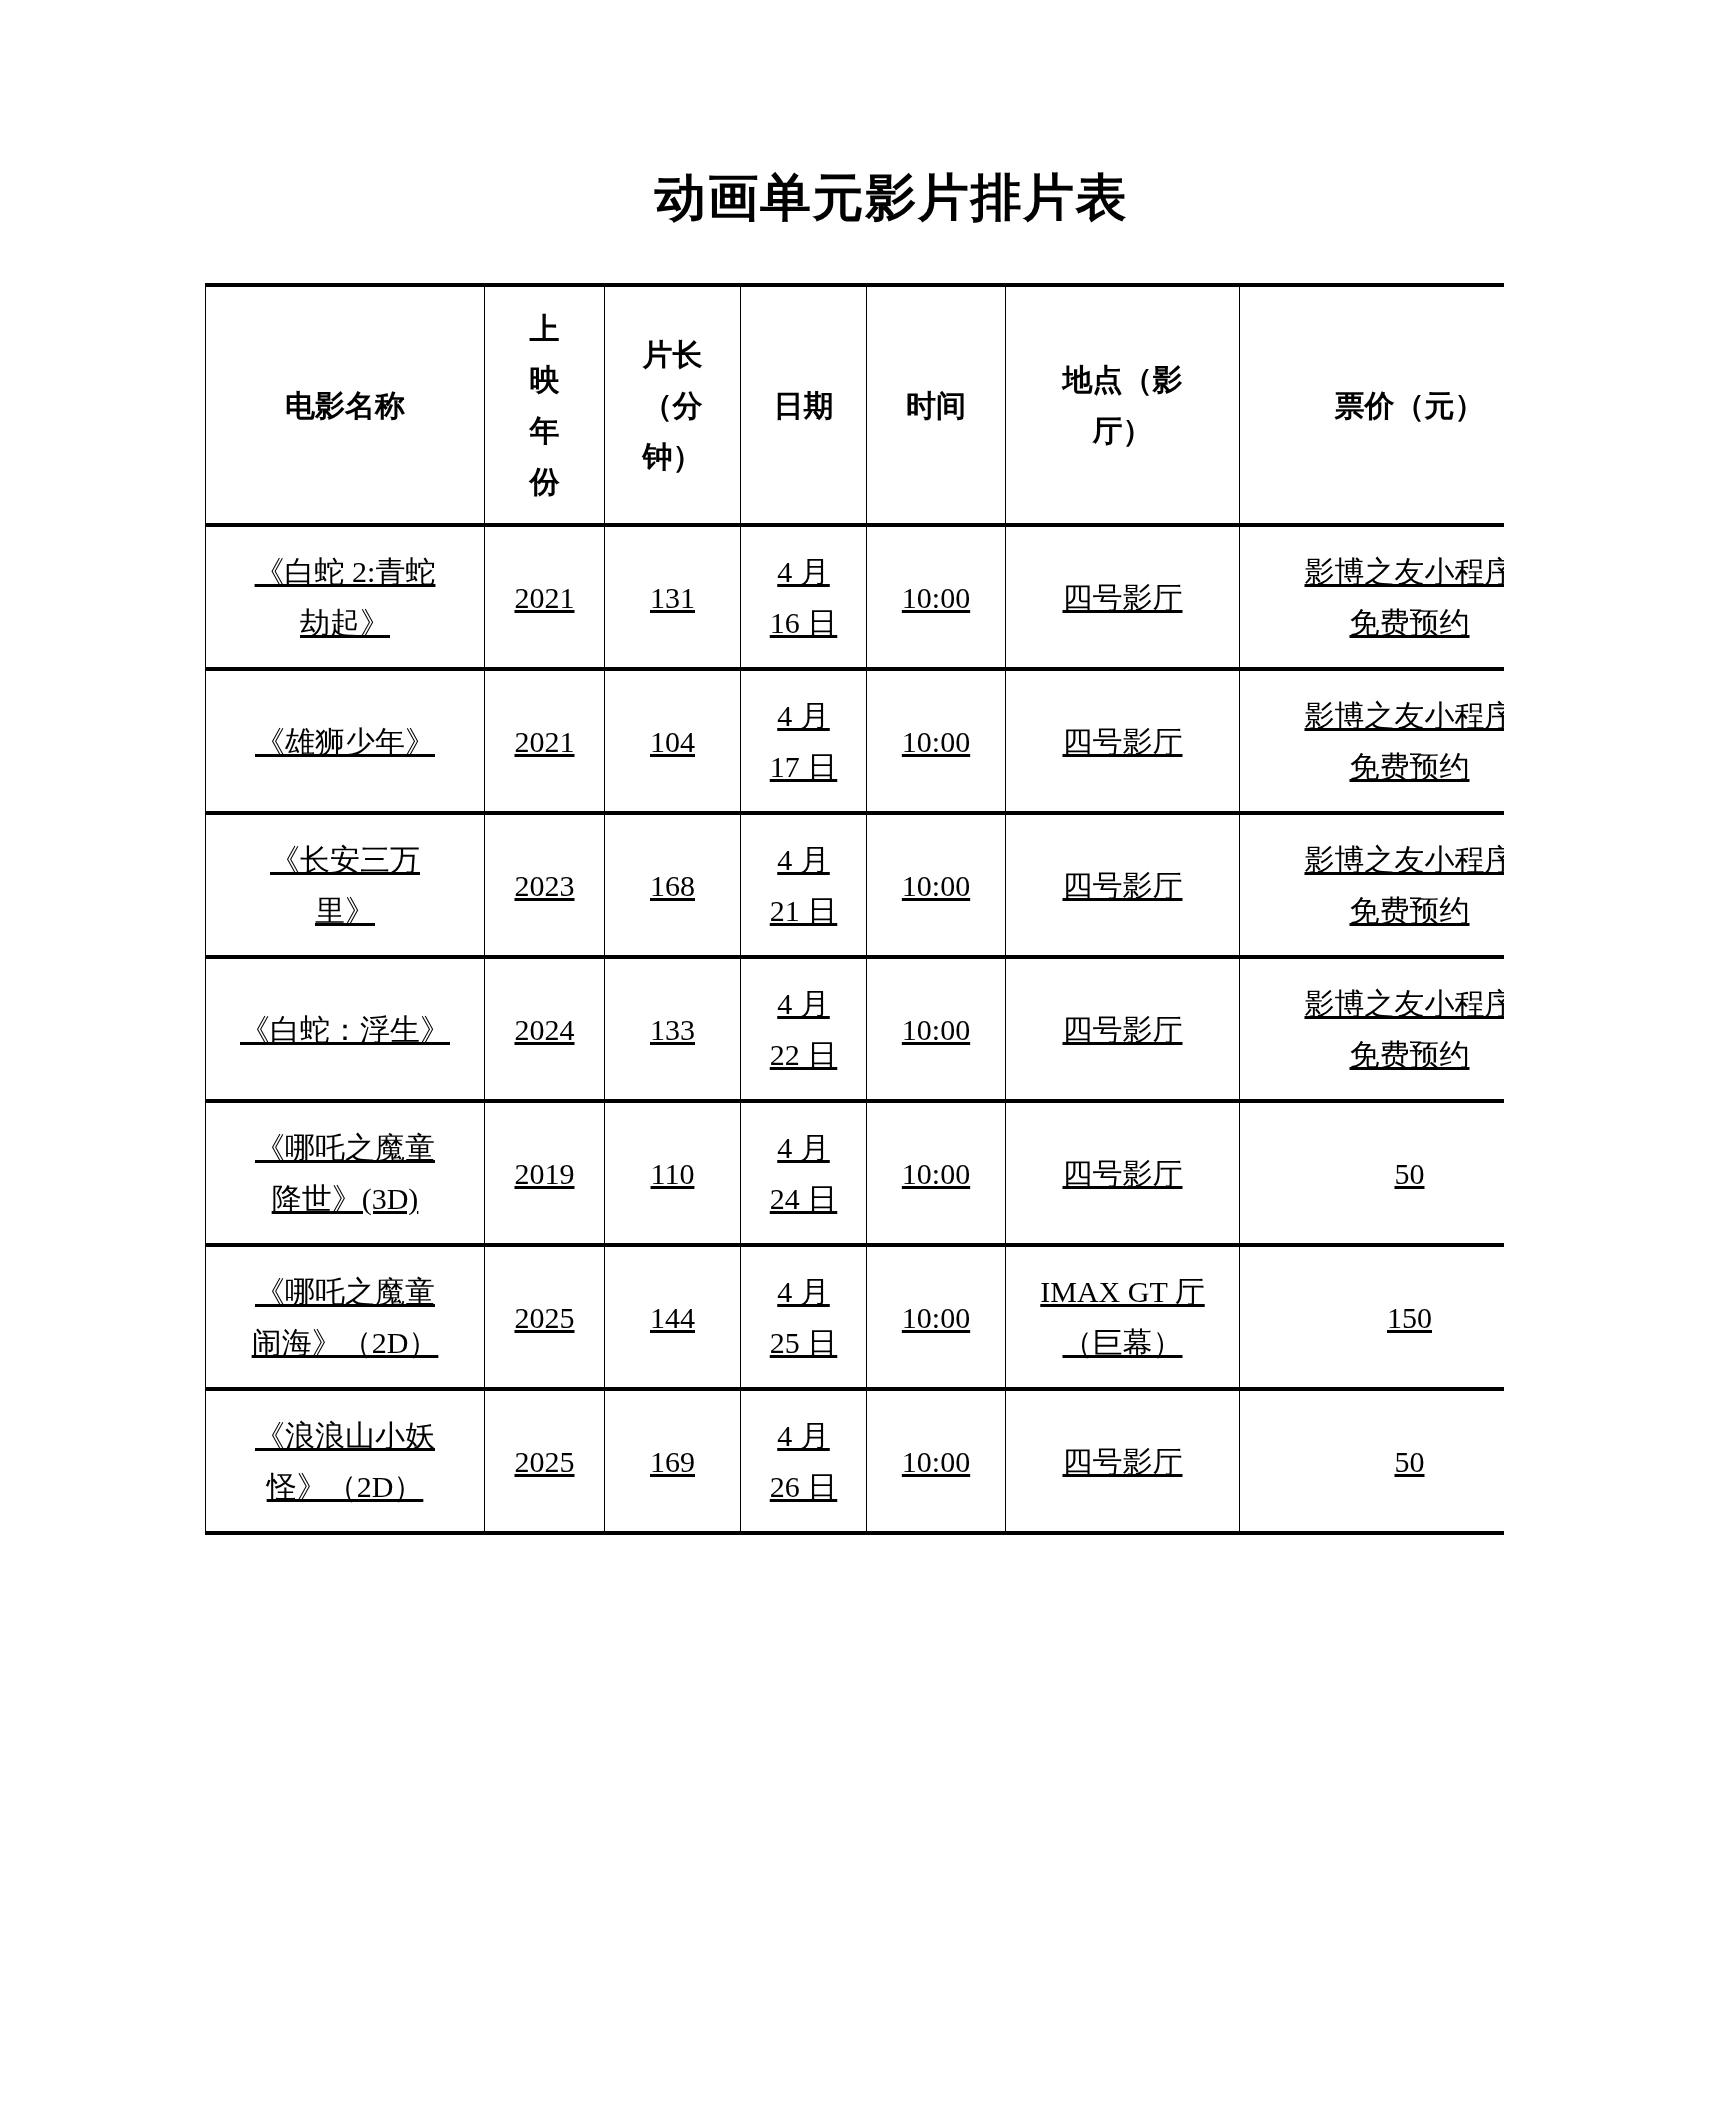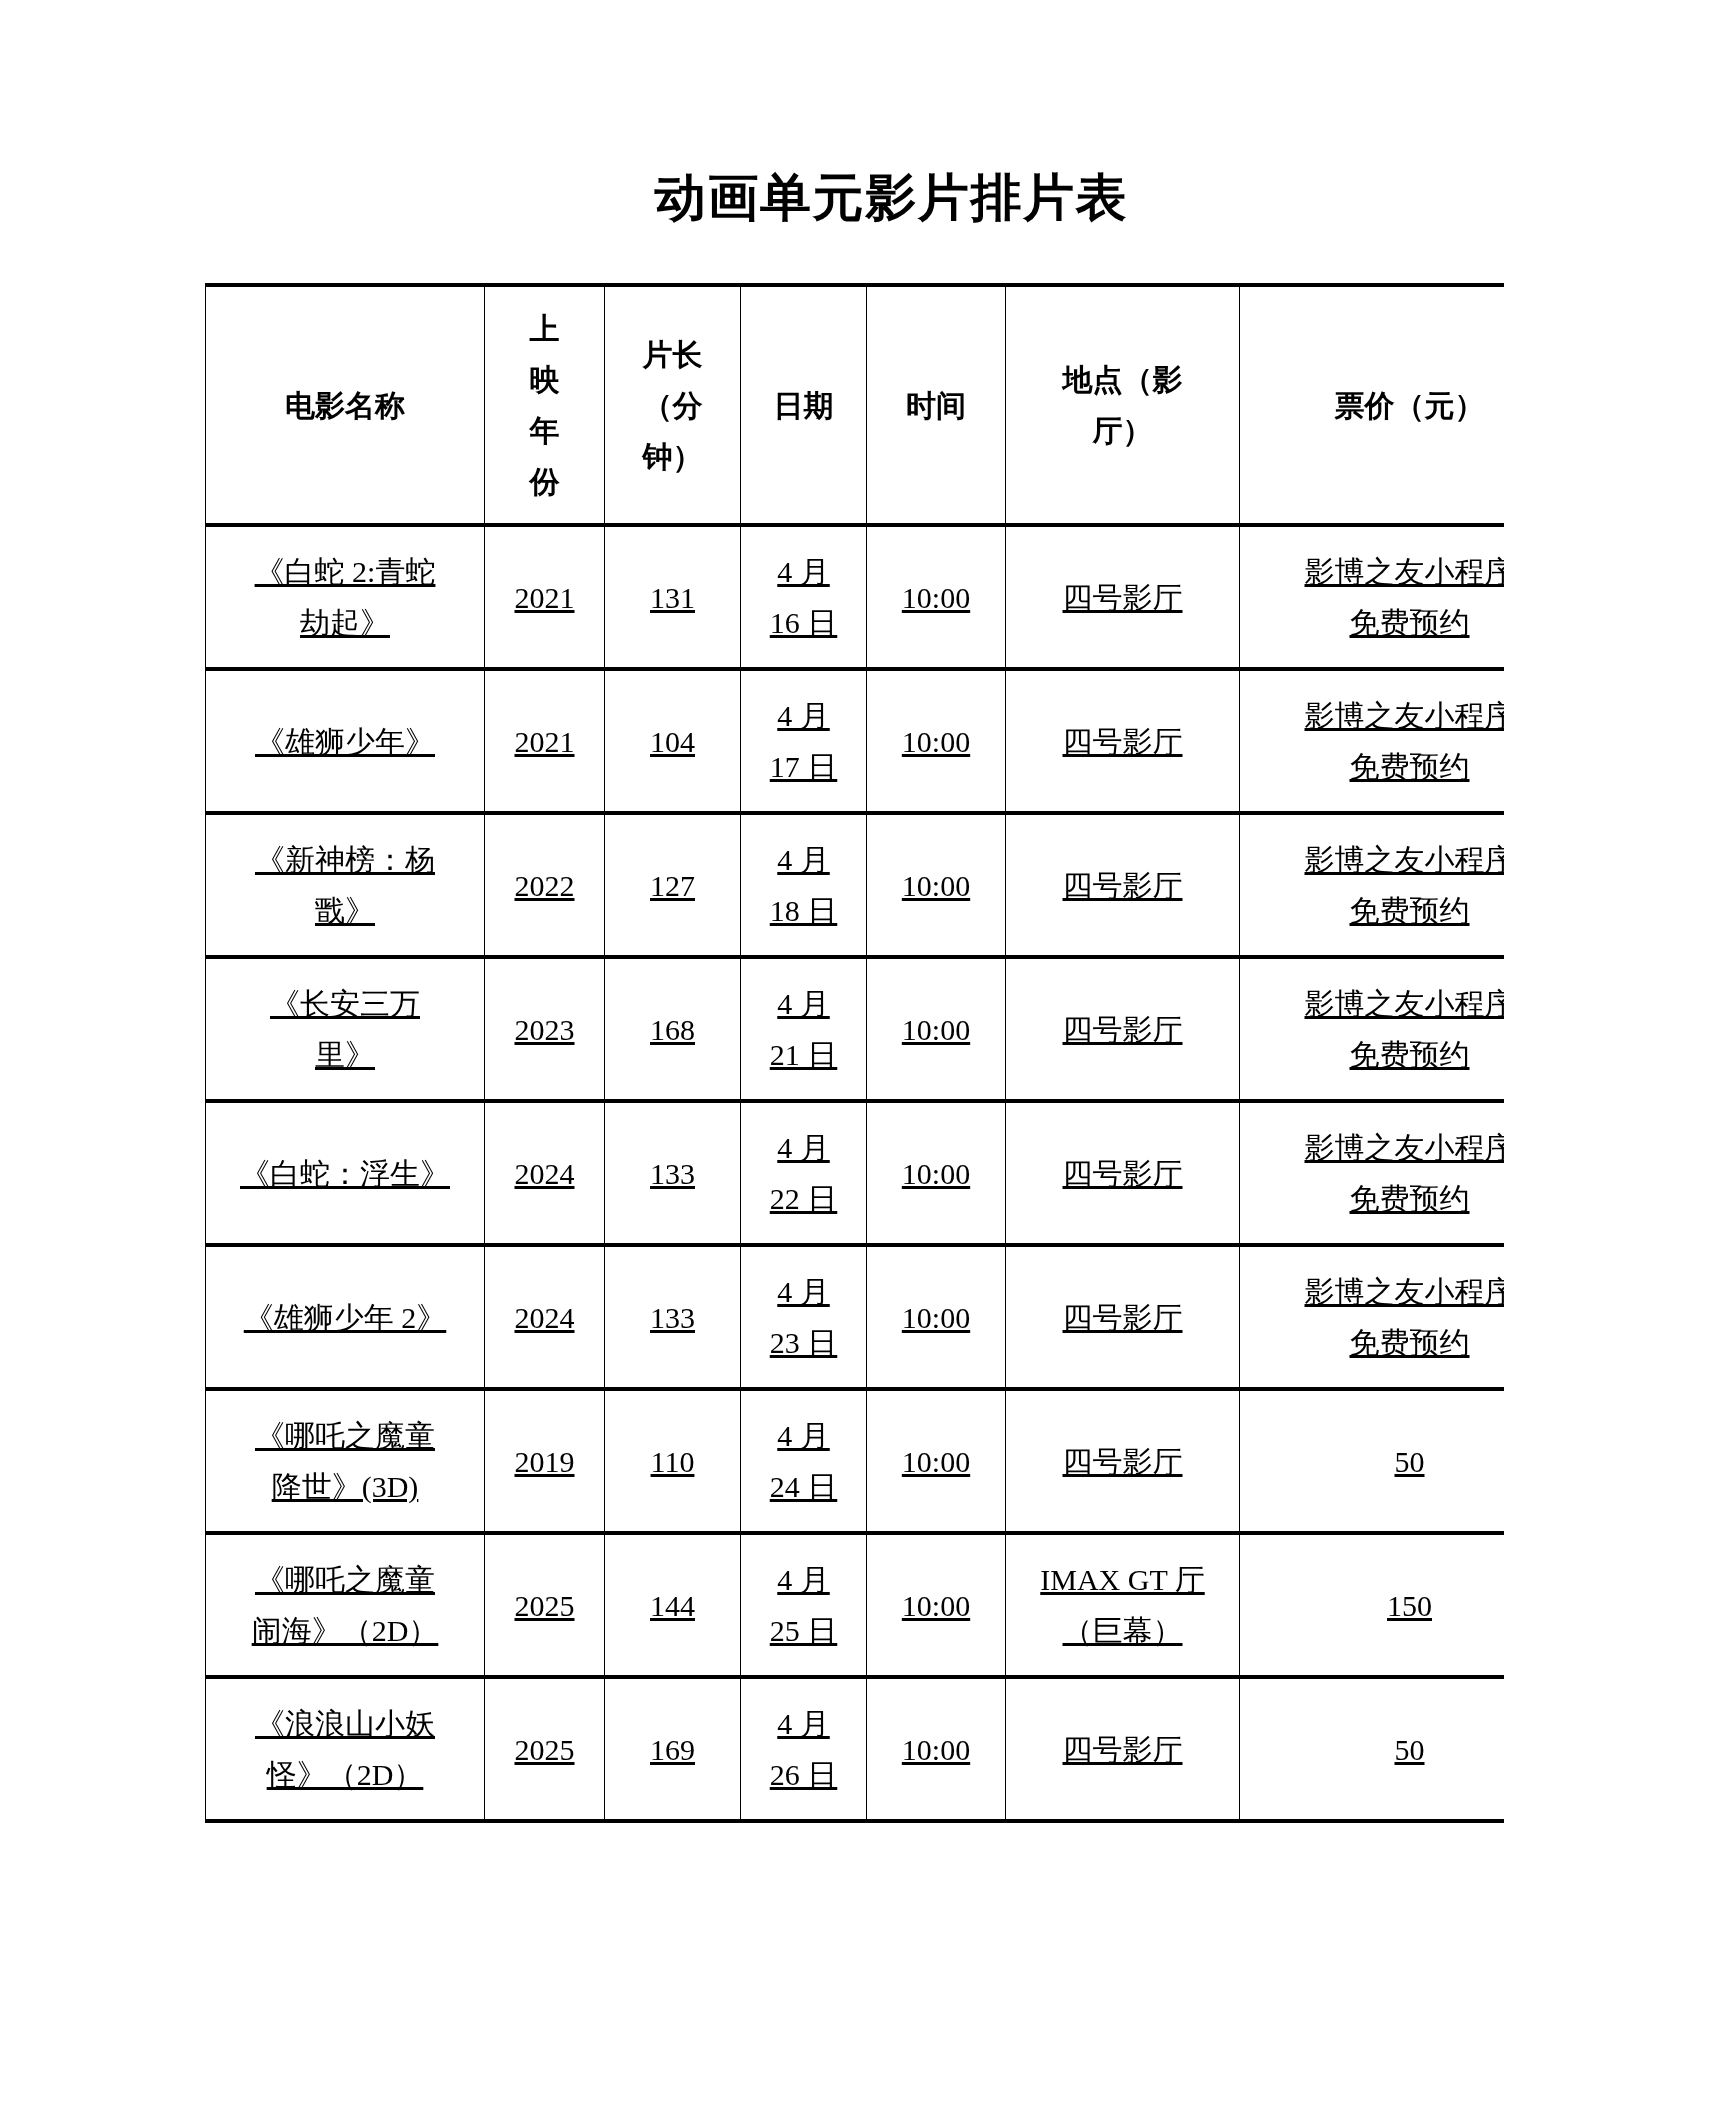--- a/index.html
+++ b/index.html
@@ -119,60 +119,37 @@
           <td>2021</td>
           <td>104</td>
           <td>4 月
 17 日</td>
           <td>10:00</td>
           <td>四号影厅</td>
           <td>影博之友小程序
 免费预约</td>
         </tr>
         <tr>
-          <td>《新神榜：杨
-戬》</td>
-          <td>2022</td>
-          <td>127</td>
-          <td>4 月
-18 日</td>
-          <td>10:00</td>
-          <td>四号影厅</td>
-          <td>影博之友小程序
-免费预约</td>
-        </tr>
-        <tr>
           <td>《长安三万
 里》</td>
           <td>2023</td>
           <td>168</td>
           <td>4 月
 21 日</td>
           <td>10:00</td>
           <td>四号影厅</td>
           <td>影博之友小程序
 免费预约</td>
         </tr>
         <tr>
           <td>《白蛇：浮生》</td>
           <td>2024</td>
           <td>133</td>
           <td>4 月
 22 日</td>
-          <td>10:00</td>
-          <td>四号影厅</td>
-          <td>影博之友小程序
-免费预约</td>
-        </tr>
-        <tr>
-          <td>《雄狮少年 2》</td>
-          <td>2024</td>
-          <td>133</td>
-          <td>4 月
-23 日</td>
           <td>10:00</td>
           <td>四号影厅</td>
           <td>影博之友小程序
 免费预约</td>
         </tr>
         <tr>
           <td>《哪吒之魔童
 降世》(3D)</td>
           <td>2019</td>
           <td>110</td>

